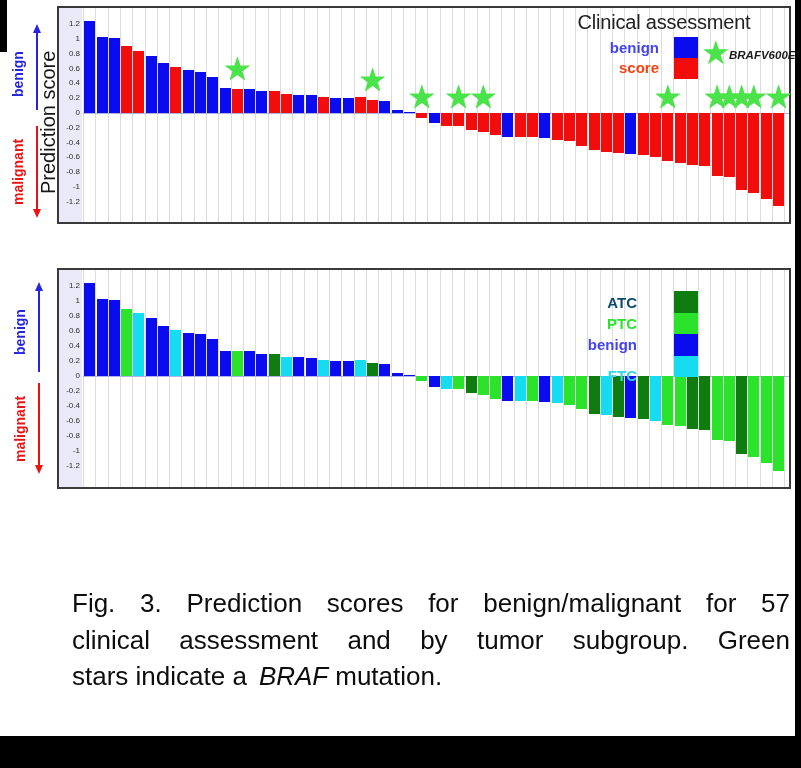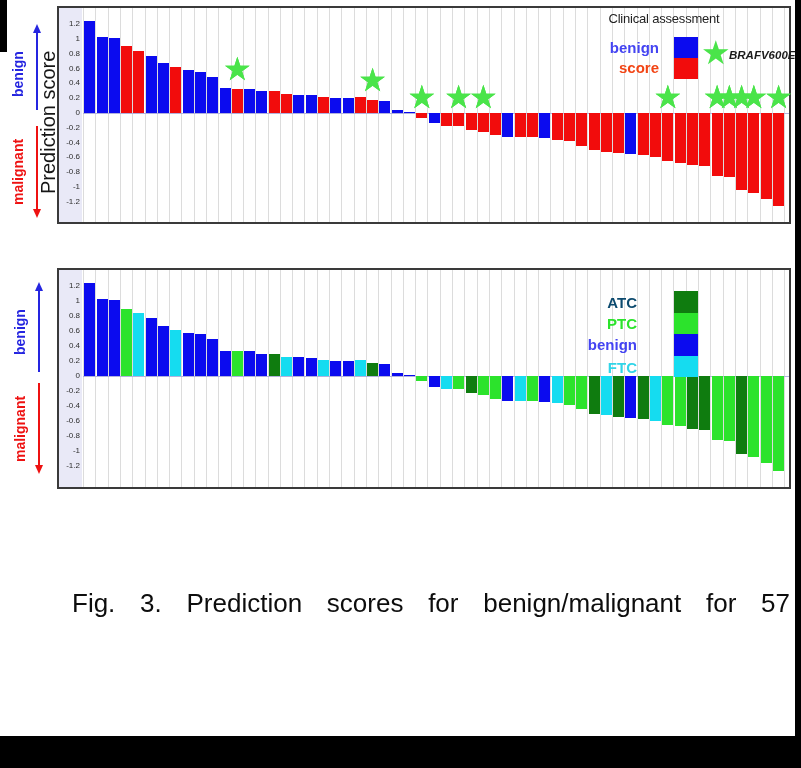--- a/index.html
+++ b/index.html
@@ -21,21 +21,21 @@
   .tick{position:absolute;right:2px;width:20px;text-align:right;font-size:8px;line-height:10px;
         color:#2e2e2e;}
   .plot{position:absolute;left:0;top:0;right:0;bottom:0;}
   .grid{position:absolute;top:0;bottom:0;width:1px;background:#dcdcdc;}
   .zeroline{position:absolute;height:1px;background:#b2b2de;}
   .bar{position:absolute;}
   .star{position:absolute;transform:translate(-50%,-50%);font-size:32px;line-height:1;
         color:#4ae44a;font-family:"DejaVu Sans",sans-serif;text-shadow:0 0 0 #4ae44a;}
 
   
-  .lgd-title{position:absolute;font-size:13px;color:#222;letter-spacing:-0.2px;}
+  .lgd-title{position:absolute;font-size:20px;color:#222;letter-spacing:-0.2px;}
   .lgd1-title{left:505px;top:3px;width:200px;text-align:center;}
   .lgd1-benign{position:absolute;left:530px;top:31px;width:70px;text-align:right;
                font-size:15px;font-weight:600;color:#4444f2;}
   .lgd1-malign{position:absolute;left:530px;top:51px;width:70px;text-align:right;
                font-size:15px;font-weight:600;color:#f24414;}
   .lgd1-swatch{position:absolute;left:615px;top:29px;width:24px;height:42px;}
   .sw{width:24px;height:21px;}
   .half-blue{background:#0b0bef;}
   .half-red{background:#f20c0c;}
   .lgd1-star{position:absolute;left:642px;top:28px;font-size:33px;line-height:1;color:#4ae44a;
@@ -372,21 +372,21 @@
         <div class="bar" style="background: rgb(44, 227, 44); left: 652.5px; width: 11px; top: 106px; height: 63.8px;"></div>
         <div class="bar" style="background: rgb(44, 227, 44); left: 664.8px; width: 11px; top: 106px; height: 64.5px;"></div>
         <div class="bar" style="background: rgb(15, 124, 15); left: 677.1px; width: 11px; top: 106px; height: 78px;"></div>
         <div class="bar" style="background: rgb(44, 227, 44); left: 689.4px; width: 11px; top: 106px; height: 81px;"></div>
         <div class="bar" style="background: rgb(44, 227, 44); left: 701.7px; width: 11px; top: 106px; height: 87px;"></div>
         <div class="bar" style="background: rgb(44, 227, 44); left: 714px; width: 11px; top: 106px; height: 94.5px;"></div>
       </div>
     <div class="lgd2-label c-atc" style="top:24px;">ATC</div>
     <div class="lgd2-label c-ptc" style="top:45px;">PTC</div>
     <div class="lgd2-label c-ben" style="top:66px;">benign</div>
-    <div class="lgd2-label c-ftc" style="top:89px;text-align:right;">FTC</div>
+    <div class="lgd2-label c-ftc" style="top:97px;text-align:right;">FTC</div>
     <div class="lgd2-swcol">
       <div class="cell cell-atc"></div>
       <div class="cell cell-ptc"></div>
       <div class="cell cell-ben"></div>
       <div class="cell cell-ftc"></div>
     </div>
   </div>
 
   <div class="vtext side-benign" style="left:10px;top:36px;height:76px;">benign</div>
   <div class="arrow blue up" style="left:36px;top:32px;height:78px;"></div>
@@ -394,18 +394,20 @@
   <div class="vtext side-malig" style="left:10px;top:126px;height:92px;">malignant</div>
   <div class="arrow red down" style="left:36px;top:126px;height:84px;"></div>
 
   <div class="vtext side-benign" style="left:12px;top:293px;height:78px;">benign</div>
   <div class="arrow blue up" style="left:38px;top:290px;height:82px;"></div>
   <div class="vtext side-malig" style="left:12px;top:383px;height:92px;">malignant</div>
   <div class="arrow red down" style="left:38px;top:383px;height:83px;"></div>
 
   <div class="figcap">
     <div class="cap-line">Fig. 3. Prediction scores for benign/malignant for 57</div>
+    <div class="cap-line">clinical assessment and by tumor subgroup. Green</div>
+    <div class="cap-last"><span>stars indicate a</span><span class="cap-it">BRAF</span><span>mutation.</span></div>
   </div>
 
   <div class="edge edge-right"></div>
   <div class="edge edge-bottom"></div>
   <div class="edge edge-sliver"></div>
 </div>
 
 </body></html>

